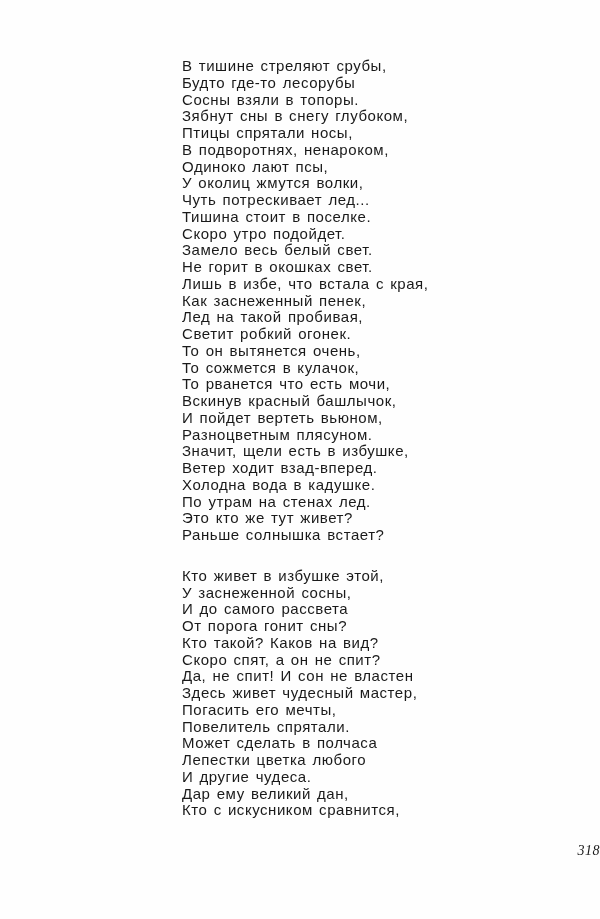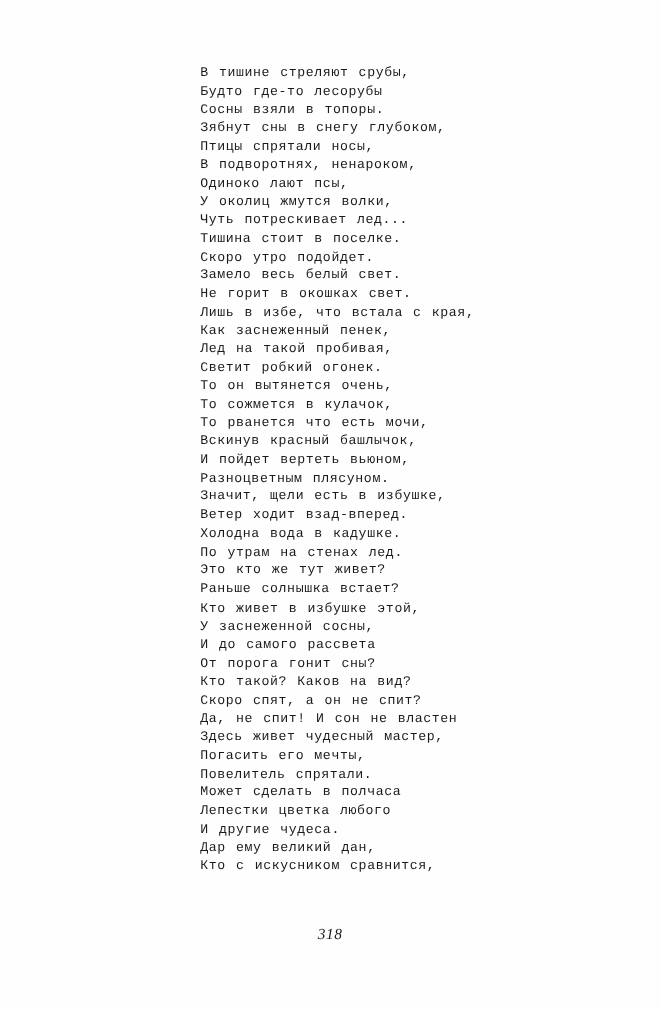--- a/index.html
+++ b/index.html
@@ -2,29 +2,29 @@
 <html><head>
 <meta charset="utf-8">
 <style>
   html, body { margin:0; padding:0; background:#ffffff; }
   body { width:600px; height:919px; position:relative; overflow:hidden; }
   .page {
     position:absolute; left:0; top:0; width:600px; height:919px; background:#fefefe;
   }
   .poem {
     position:absolute; left:182px; top:58px;
-    font-family:Liberation Mono, monospace;
-    font-size:12px; line-height:16.75px; color:#1a1a1a;
+    font-family:Liberation Sans, sans-serif;
+    font-size:15px; line-height:16.75px; color:#1a1a1a;
     letter-spacing:0.55px; word-spacing:1.5px;
   }
   .stanza { margin:0; padding:0; }
-  .stanza + .stanza { margin-top:1px; }
+  .stanza + .stanza { margin-top:24px; }
   .line { display:block; white-space:nowrap; }
   .page-number {
-    position:absolute; left:0; width:600px; top:843px; text-align:center;
+    position:absolute; left:0; width:600px; top:843px; text-align:right;
     font-family:"Liberation Serif", "DejaVu Serif", serif;
     font-style:italic; font-size:14px; color:#1a1a1a; letter-spacing:0.5px;
   }
 </style>
 </head>
 <body>
 
 <div class="page">
   <div class="poem">
     <div class="stanza">

